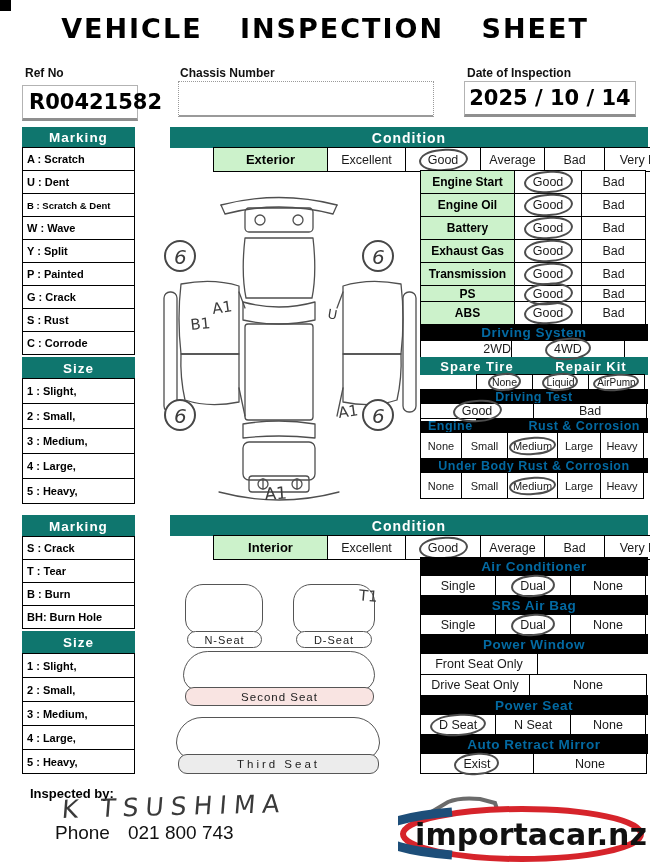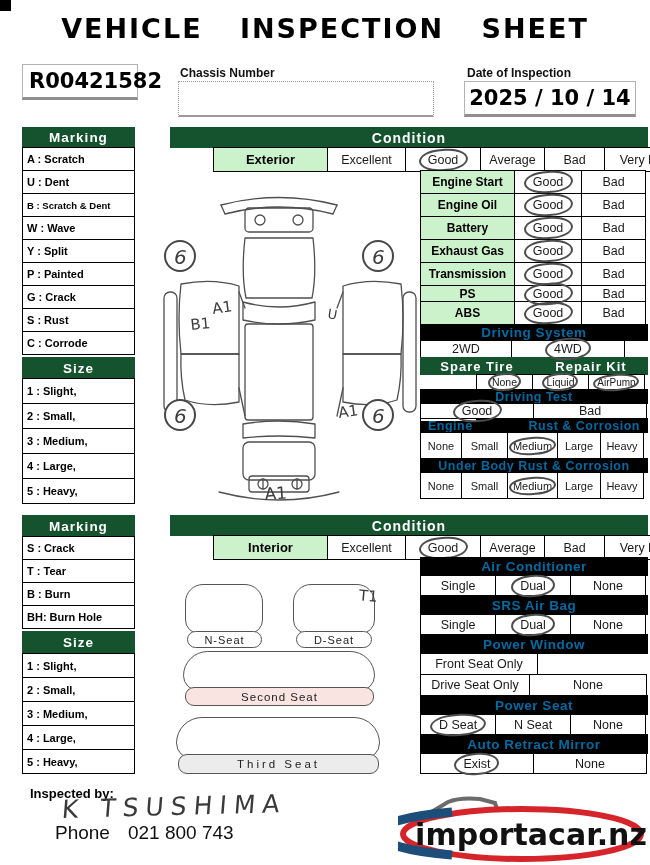--- a/index.html
+++ b/index.html
@@ -13,21 +13,21 @@
   .corner-mark { position:absolute; left:0; top:0; width:11px; height:11px; background:#000; }
 
   .fld-label { position:absolute; font-size:12px; font-weight:bold; color:#111; }
   .fld-box { position:absolute; height:36px; background:#fff; display:flex; align-items:center;
              border:1px solid #b3b3b3; border-bottom:3px solid #8f8f8f; }
   .fld-box.dotted { border:1px dotted #9a9a9a; border-bottom:2px solid #9a9a9a; }
   .fld-val { font-size:21px; font-weight:bold; font-family:"DejaVu Sans",sans-serif; padding-left:6px; white-space:nowrap; }
 
   
   .col { position:absolute; left:22px; width:113px; }
-  .hdr { background:#14532d; color:#fff; font-weight:bold; display:flex; align-items:center;
+  .hdr { background:#0f766e; color:#fff; font-weight:bold; display:flex; align-items:center;
          justify-content:center; letter-spacing:1px; }
   .col .hdr { height:21px; font-size:13.5px; }
   .lrow { height:24px; margin-top:-1px; border:1px solid #000; background:#fff; display:flex;
           align-items:center; padding-left:4px; font-size:11px; font-weight:600; white-space:nowrap; }
 
   
   .cond-bar { position:absolute; left:170px; width:478px; height:21px; font-size:14px; }
   .row { display:flex; position:absolute;margin-left:43px; }
   .c { border:1px solid #000; background:#fff; margin-left:-1px; display:flex; align-items:center;
        justify-content:center; font-size:12.5px; color:#1a1a1a; white-space:nowrap; }
@@ -65,21 +65,21 @@
 
   svg text { font-family:"DejaVu Sans",sans-serif; }
 </style>
 </head>
 <body>
 
 <div class="corner-mark"></div>
 <div class="title">VEHICLE INSPECTION SHEET</div>
 
 <div class="fld-label" style="left:25px;top:66px;">Ref No</div>
-<div class="fld-box" style="left:22px;top:64px;width:116px;">
+<div class="fld-box" style="left:22px;top:85px;width:116px;">
   <span class="fld-val">R00421582</span>
 </div>
 <div class="fld-label" style="left:180px;top:66px;">Chassis Number</div>
 <div class="fld-box dotted" style="left:178px;top:81px;width:256px;">
   <span class="fld-val"></span>
 </div>
 <div class="fld-label" style="left:467px;top:66px;">Date of Inspection</div>
 <div class="fld-box" style="left:464px;top:81px;width:172px;justify-content:center;">
   <span class="fld-val" style="padding-left:0;">2025 / 10 / 14</span>
 </div>
@@ -185,21 +185,21 @@
     <div class="c" style="width:68px;">
         <span class="circ">Good</span>
       </div>
     <div class="c" style="width:65px;">
         <span>Bad</span>
       </div>
   </div>
 
   <div class="rhdr" style="height:17px;font-size:13.5px;">Driving System</div>
   <div class="rrow" style="height:18px;">
-    <div class="c" style="width:92px;">
+    <div class="c" style="width:92px;justify-content:flex-end;">
         <span>2WD</span>
       </div>
     <div class="c" style="width:114px;">
         <span class="circ">4WD</span>
       </div>
   </div>
   <div class="split-hdr" style="height:18px;">
     <div class="hdr">Spare Tire</div>
     <div class="hdr">Repair Kit</div>
   </div>

